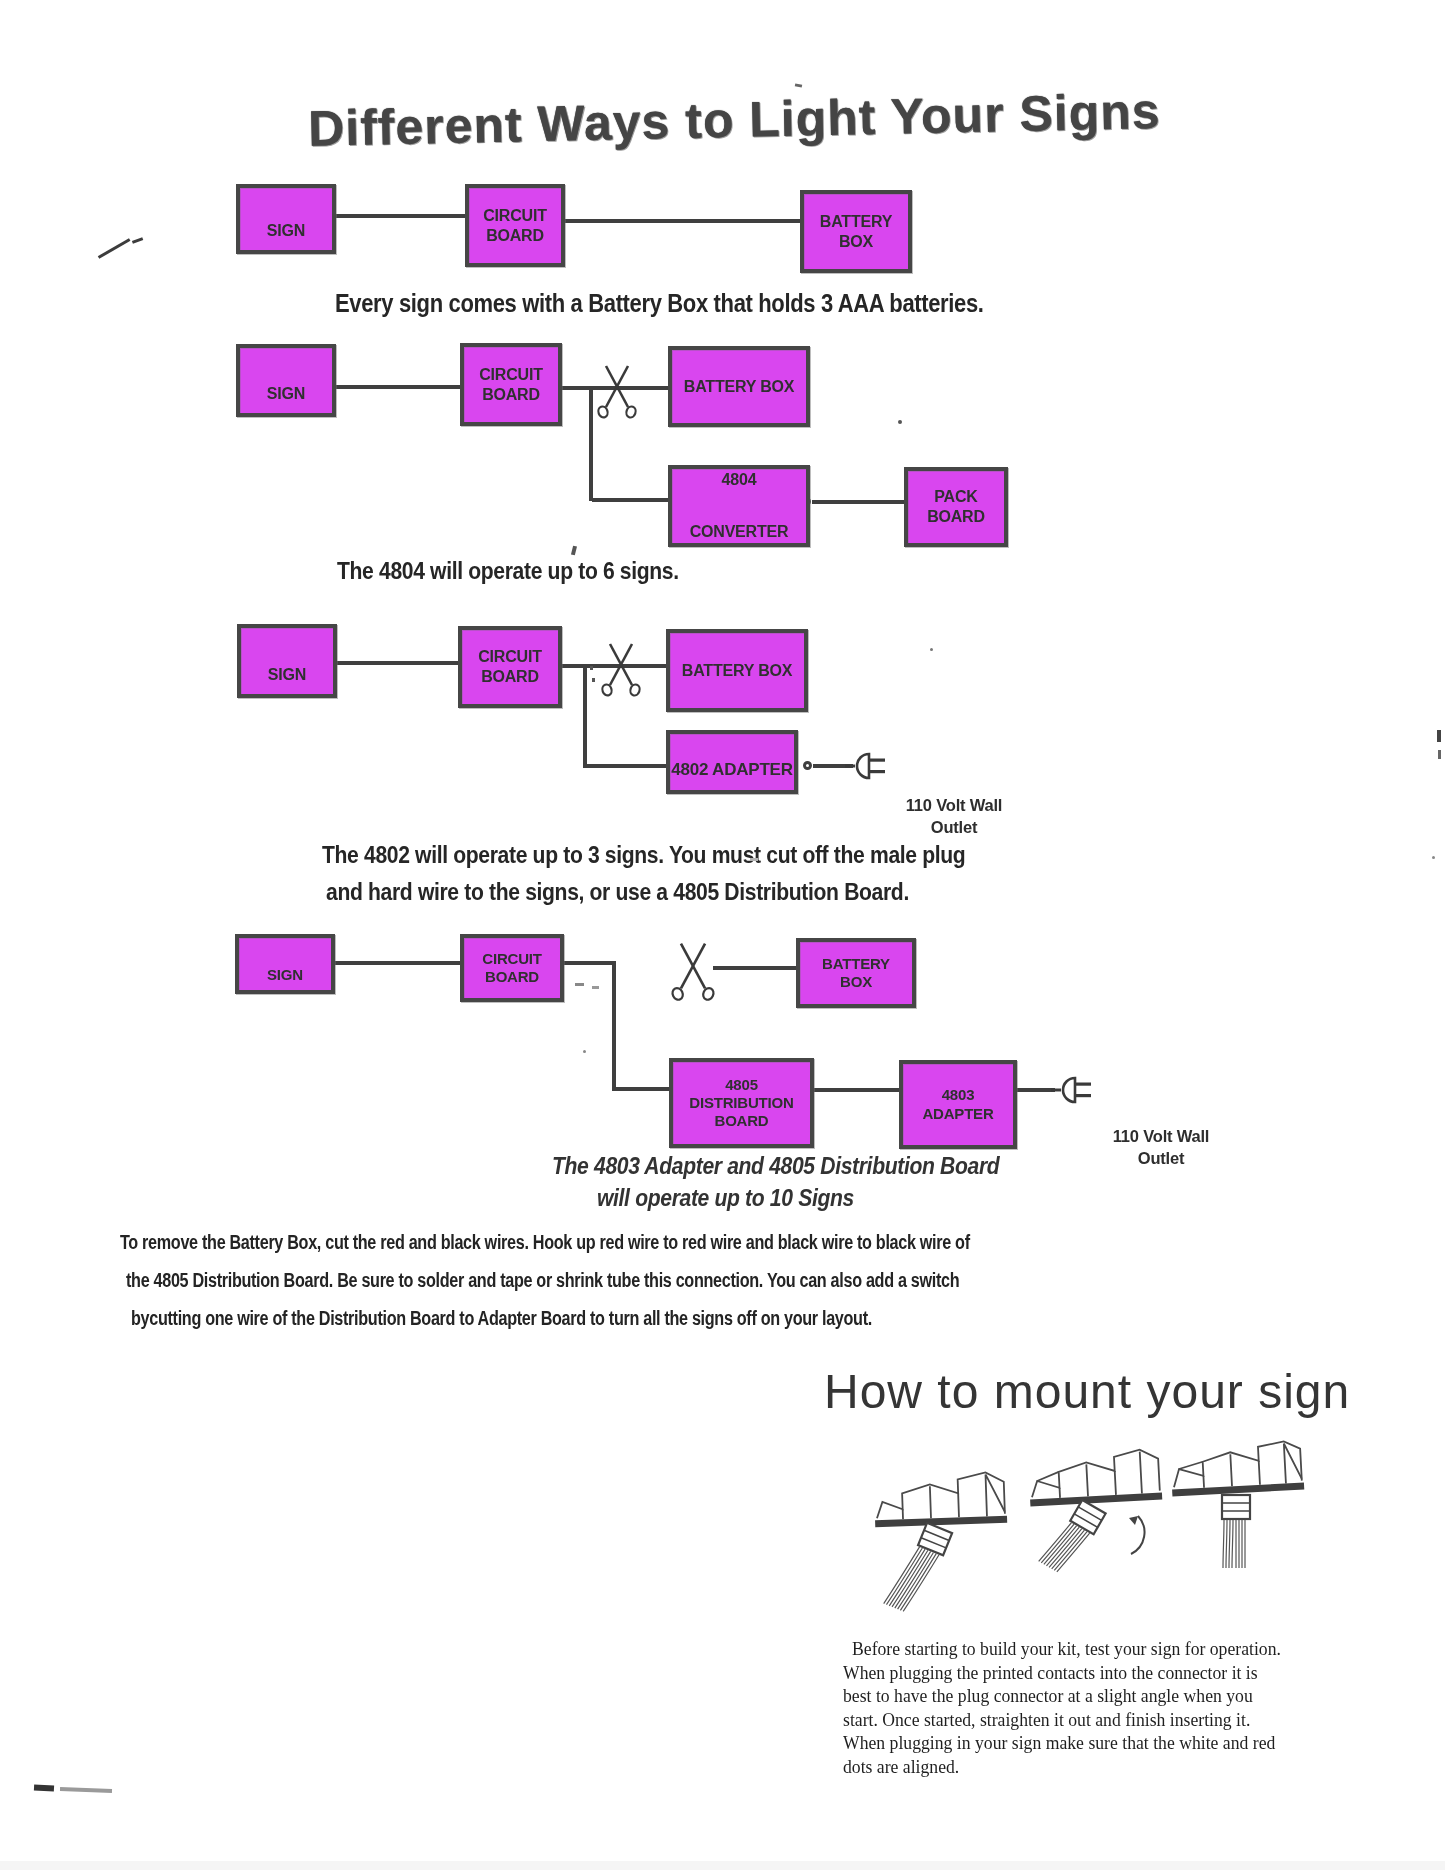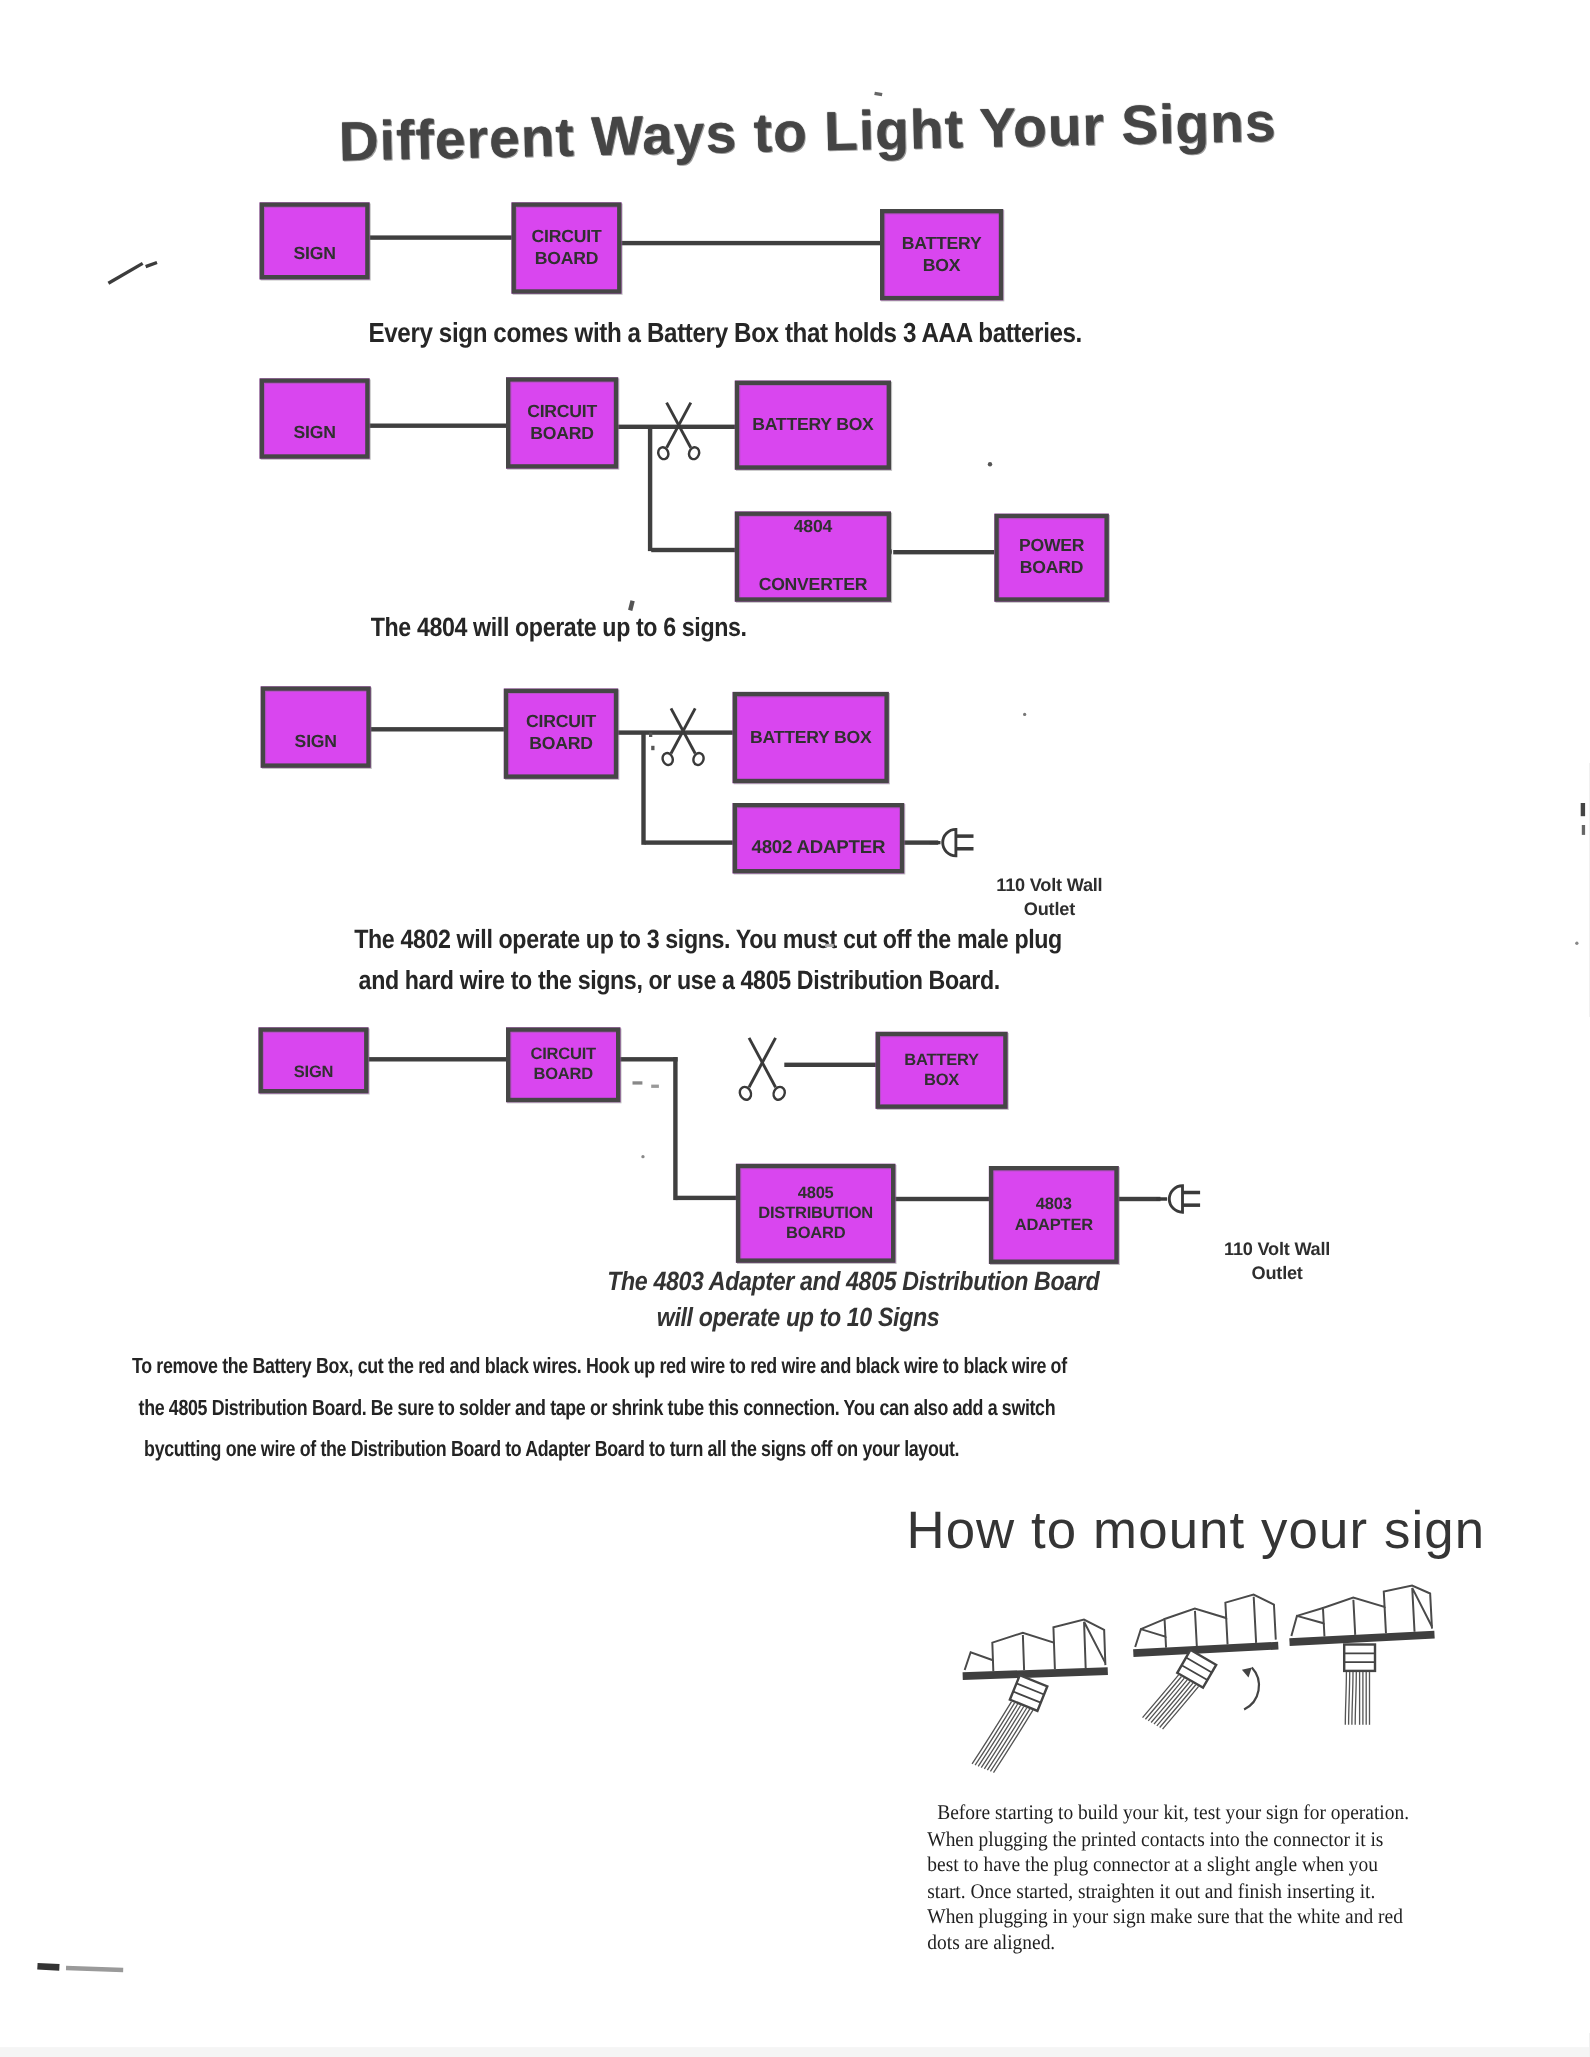--- a/index.html
+++ b/index.html
@@ -76,21 +76,21 @@
     </svg>
   </span>
   <div class="box" style="left:668px;top:346px;width:134px;height:73px;">
     <span>BATTERY BOX</span>
   </div>
   <div class="box" style="left:668px;top:465px;width:134px;height:74px;gap:32px;">
     <span>4804</span>
     <span>CONVERTER</span>
   </div>
   <div class="box" style="left:904px;top:467px;width:96px;height:72px;">
-    <span>POWER</span>
+    <span>PACK</span>
     <span>BOARD</span>
   </div>
   <div class="caption" style="left:337px;top:557px;">The 4804 will operate up to 6 signs.</div>
 
   <div class="wire" style="left:337px;top:661px;width:122px;height:4px;"></div>
   <div class="wire" style="left:553px;top:664px;width:114px;height:4px;"></div>
   <div class="wire" style="left:583px;top:666px;width:4px;height:102px;"></div>
   <div class="wire" style="left:586px;top:764px;width:81px;height:4px;"></div>
   <div class="wire" style="left:813px;top:764px;width:40px;height:4px;"></div>
   <div class="node" style="left:803px;top:761px;"></div>
@@ -106,21 +106,21 @@
     <svg width="42" height="56" viewBox="0 0 42 56">
       <line x1="10" y1="2" x2="32" y2="43" stroke="#3a3a3a" stroke-width="2.6"></line>
       <line x1="32" y1="2" x2="10" y2="43" stroke="#3a3a3a" stroke-width="2.6"></line>
       <ellipse cx="7" cy="48" rx="4.5" ry="5.5" fill="none" stroke="#3a3a3a" stroke-width="2.2" transform="rotate(-20 7 48)"></ellipse>
       <ellipse cx="35" cy="48" rx="4.5" ry="5.5" fill="none" stroke="#3a3a3a" stroke-width="2.2" transform="rotate(20 35 48)"></ellipse>
     </svg>
   </span>
   <div class="box" style="left:666px;top:629px;width:134px;height:75px;">
     <span>BATTERY BOX</span>
   </div>
-  <div class="box lowlabel" style="left:666px;top:730px;width:156px;height:64px;font-size:17px;">
+  <div class="box lowlabel" style="left:666px;top:730px;width:132px;height:64px;font-size:17px;">
     <span>4802 ADAPTER</span>
   </div>
   <span class="abs" style="left:845px;top:750px;">
     <svg width="46" height="32" viewBox="0 0 46 32">
       <line x1="0" y1="16" x2="10" y2="16" stroke="#3a3a3a" stroke-width="3"></line>
       <path d="M24,4 A12,12 0 1 0 24,28 Z" fill="#ffffff" stroke="#3a3a3a" stroke-width="2.6"></path>
       <rect x="24" y="8.5" width="16" height="3.2" fill="#3a3a3a"></rect>
       <rect x="24" y="20" width="16" height="3.2" fill="#3a3a3a"></rect>
     </svg>
   </span>

